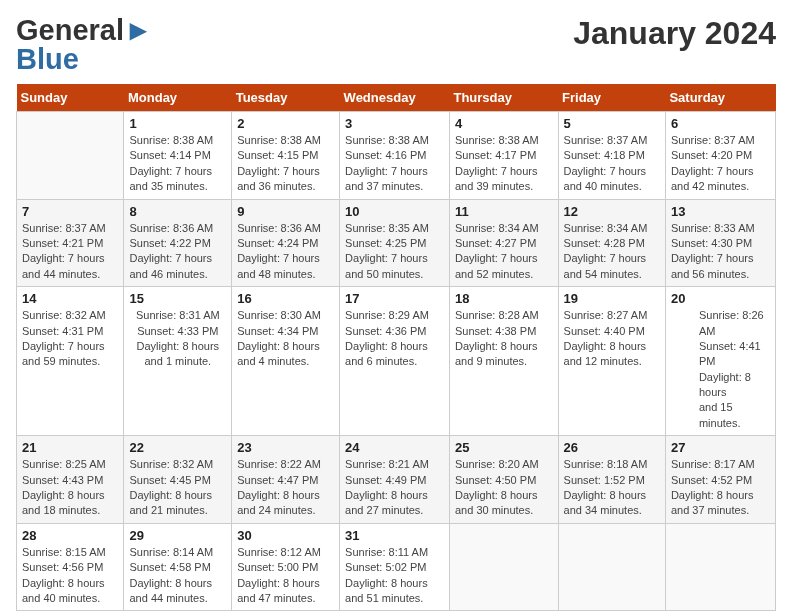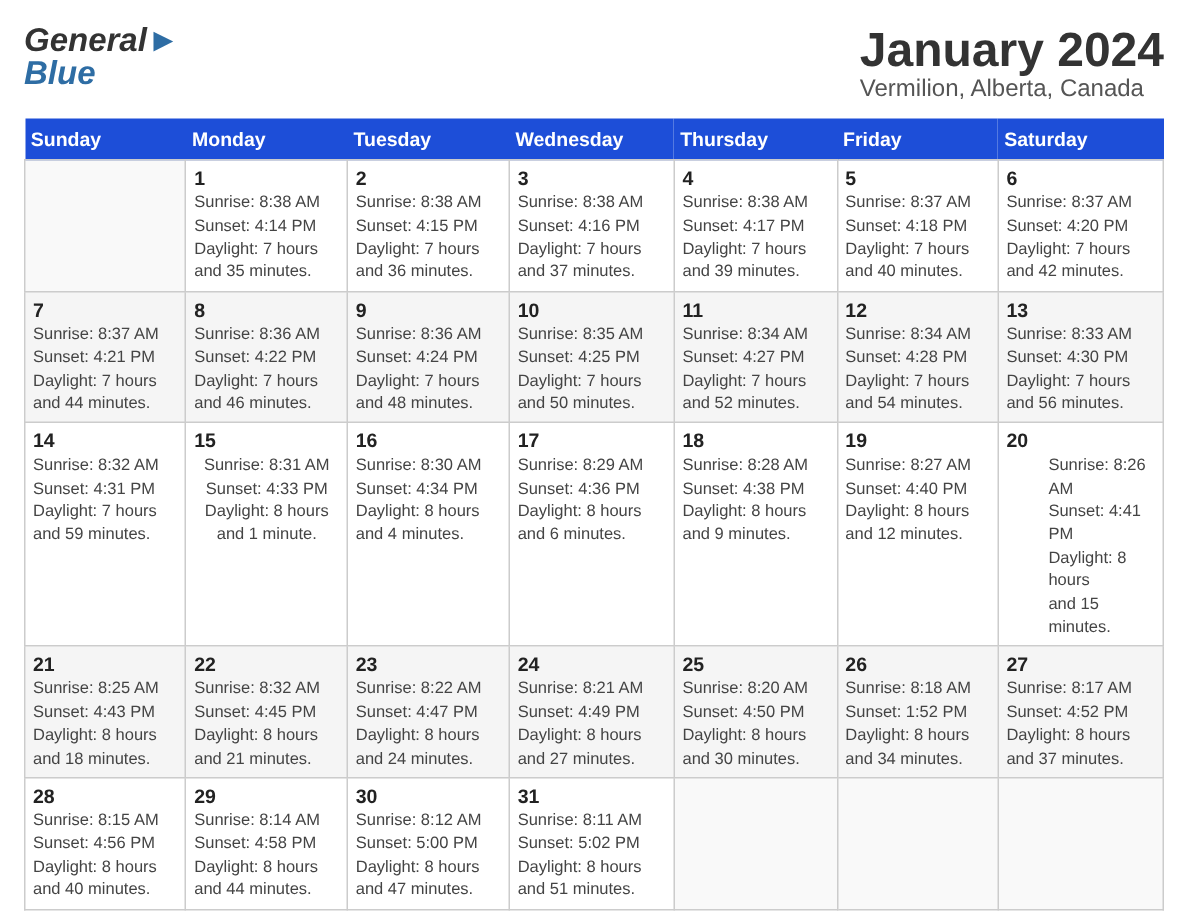--- a/index.html
+++ b/index.html
@@ -15,25 +15,24 @@
       justify-content: space-between;
       align-items: flex-start;
       margin-bottom: 10px;
     }
     .logo {
       display: flex;
       flex-direction: column;
       align-items: flex-start;
     }
     .logo-text {
-      font-size: 22px;
+      font-size: 29px;
       font-weight: bold;
       color: #333;
       line-height: 1;
-      font-style: italic;
     }
     .logo-text span.general { color: #333; }
     .logo-text span.blue { color: #2e6da4; }
     .logo-row {
       display: flex;
       align-items: center;
     }
     .title-area {
       text-align: left;
     }
@@ -47,21 +46,21 @@
       font-size: 16px;
       font-weight: normal;
       color: #555;
     }
     table {
       width: 100%;
       border-collapse: collapse;
       font-size: 11px;
     }
     thead tr th {
-      background-color: #1d4ed8;
+      background-color: #c2410c;
       color: #fff;
       padding: 6px 4px;
       text-align: left;
       font-size: 13px;
       font-weight: bold;
     }
     tbody tr td {
       border: 1px solid #ccc;
       vertical-align: top;
       padding: 4px 5px;
@@ -97,21 +96,20 @@
   <div class="logo">
     <div class="logo-row">
       <span class="logo-text">
         <span class="general">General</span><span class="blue">►</span><br>
         <span class="blue">Blue</span>
       </span>
     </div>
   </div>
   <div class="title-area">
     <h1>January 2024</h1>
-    <h2>Vermilion, Alberta, Canada</h2>
   </div>
 </div>
 
 <table>
   <thead>
     <tr>
 
     <th>Sunday</th>
         <th>Monday</th>
         <th>Tuesday</th>

